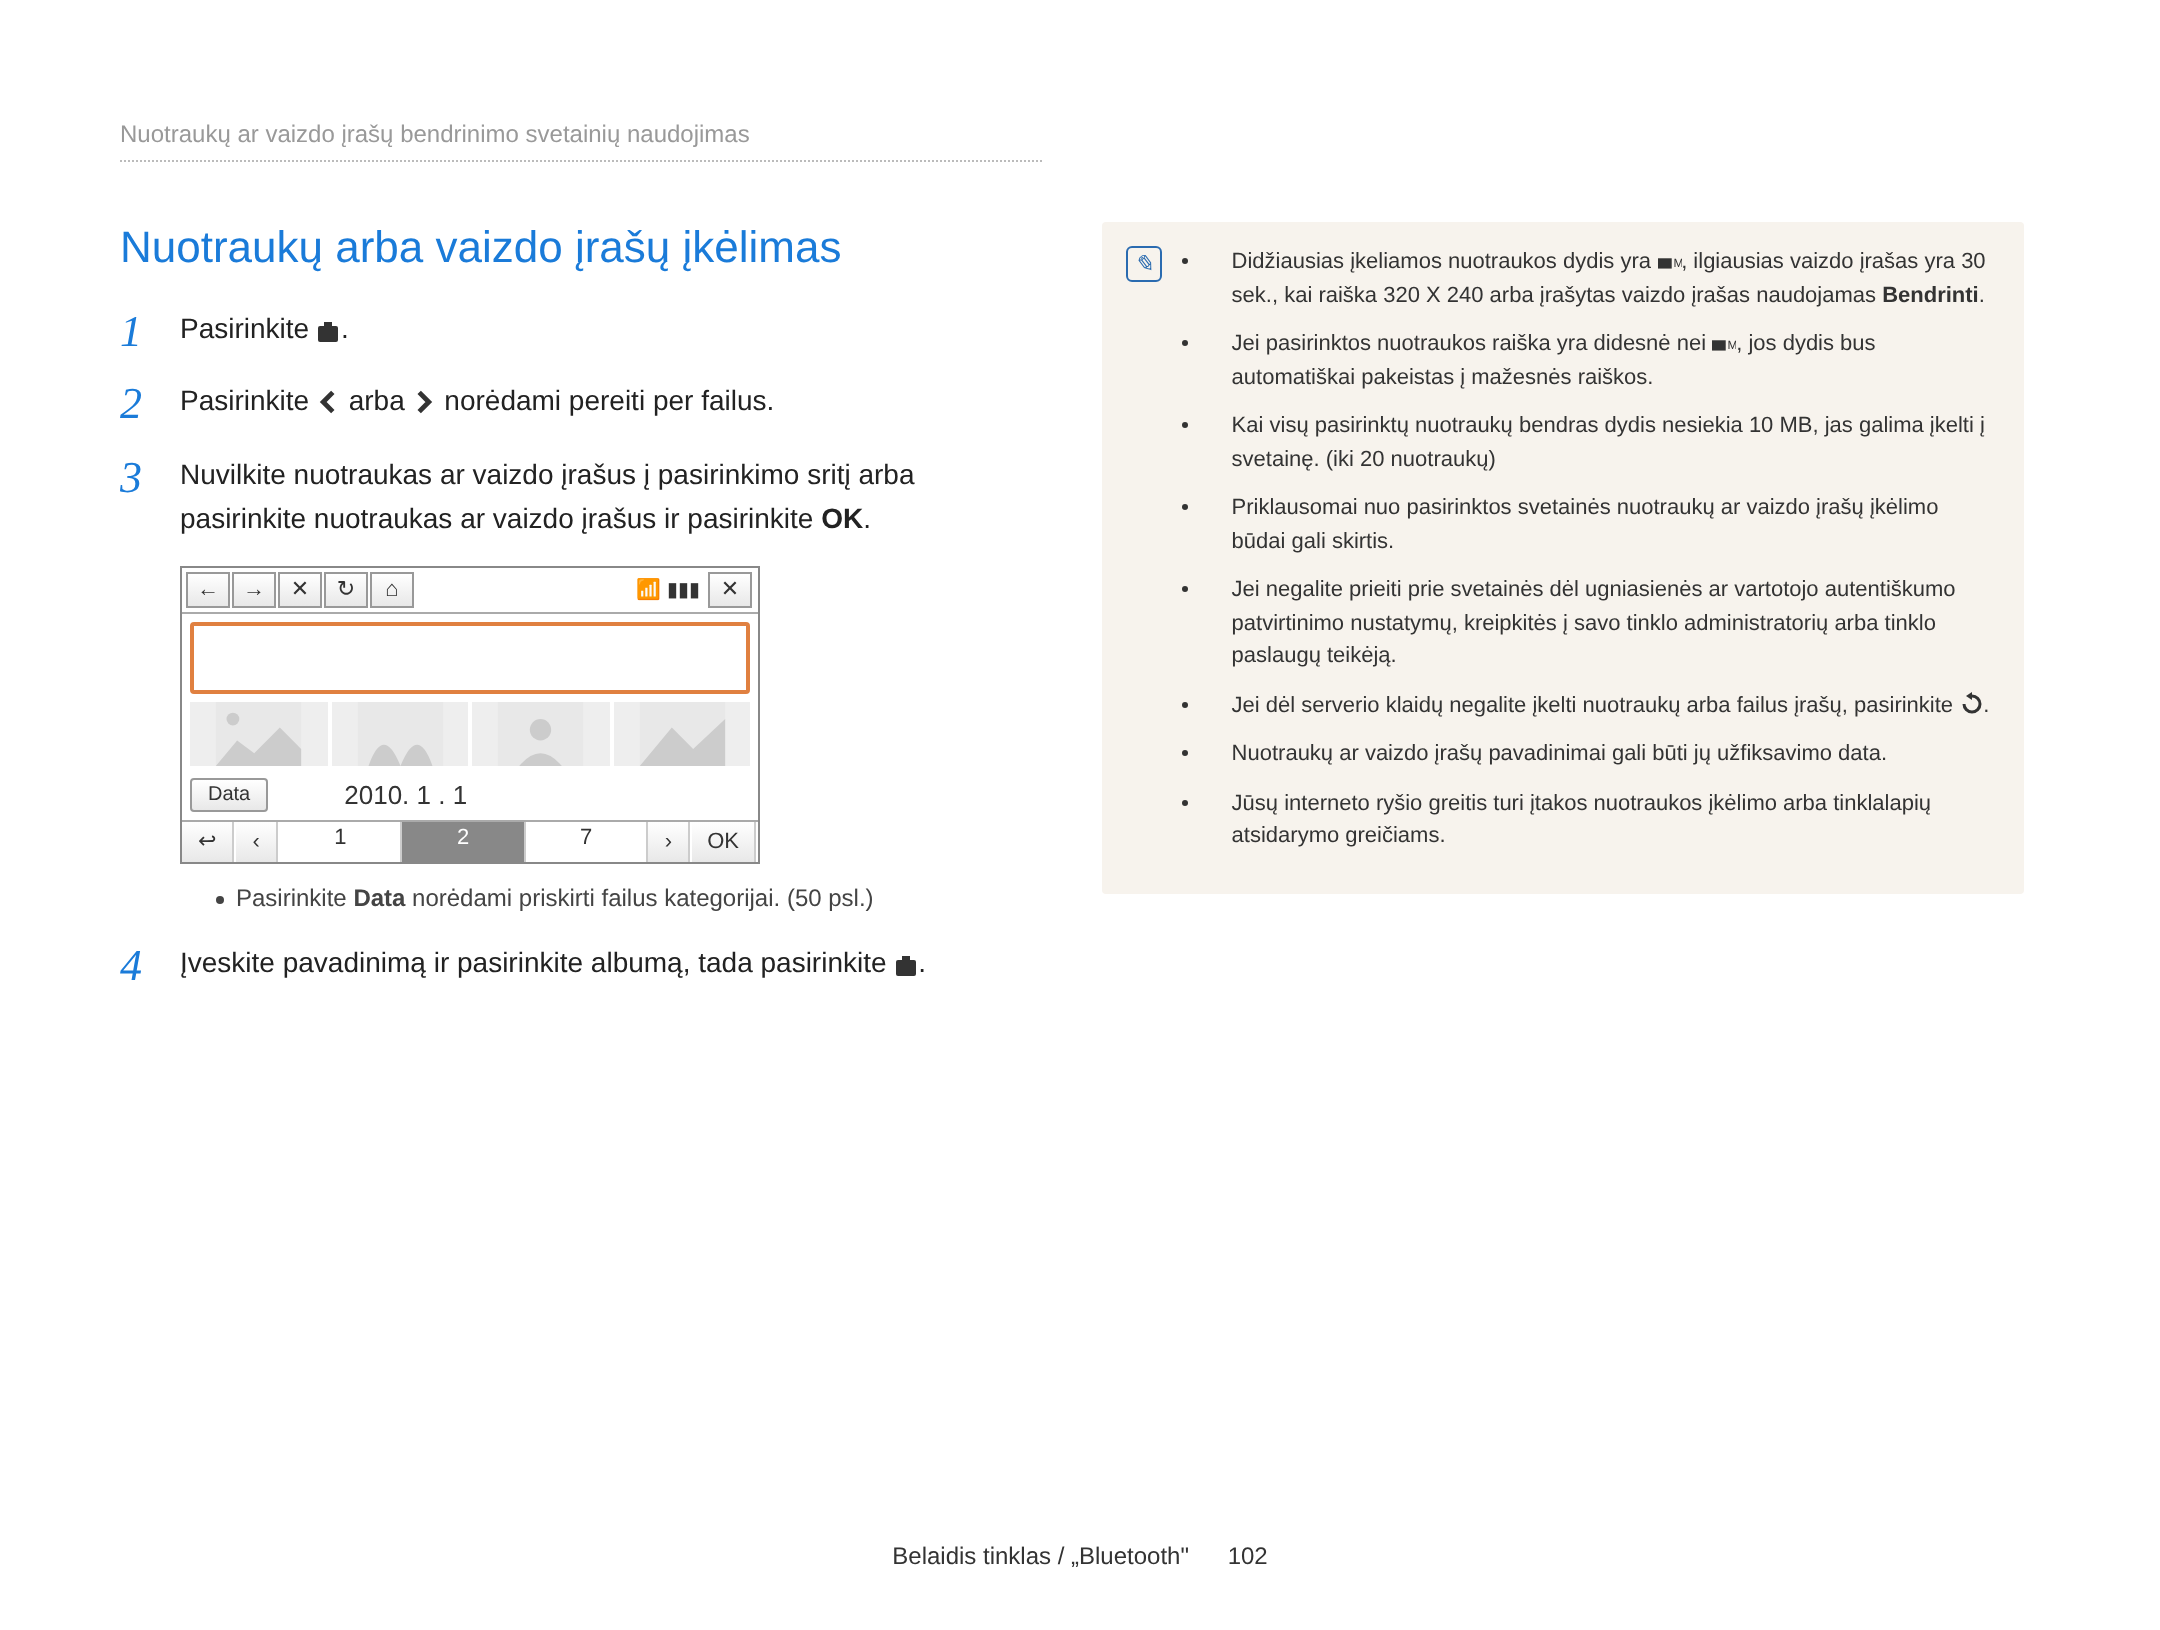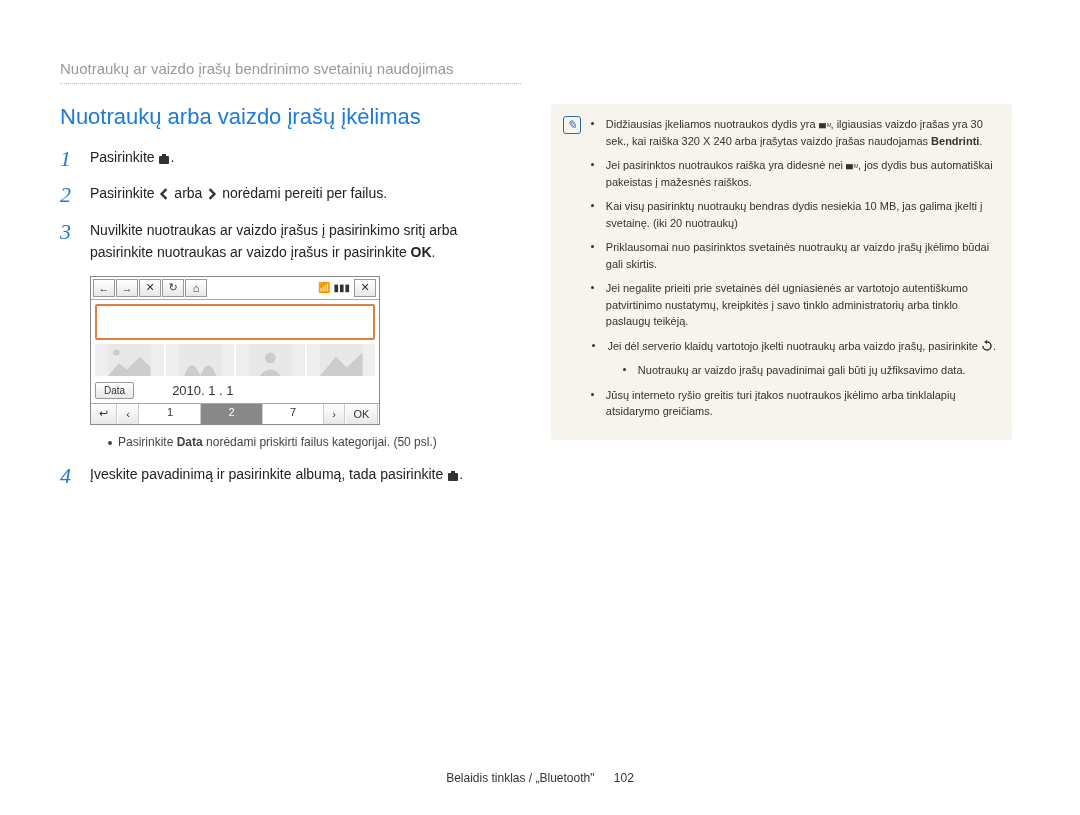--- a/index.html
+++ b/index.html
@@ -6,25 +6,25 @@
   body {
     width: 1080px;
     height: 815px;
     background: #fff;
     font-family: Arial, Helvetica, sans-serif;
     color: #333;
     position: relative;
     padding: 60px 60px 40px 60px;
   }
   .breadcrumb {
-    font-size: 15px;
+    font-size: 12px;
     color: #999;
     border-bottom: 1px dotted #bbb;
     padding-bottom: 6px;
-    margin-bottom: 20px;
+    margin-bottom: 30px;
     width: 48%;
   }
   .columns {
     display: flex;
     gap: 30px;
   }
   .left-col { width: 48%; }
   .right-col { width: 48%; }
   .heading {
     color: #1a7bd9;
@@ -156,24 +156,23 @@
     justify-content: center;
     flex-shrink: 0;
     color: #2a6bb0;
     font-style: italic;
     font-family: Georgia, serif;
     font-size: 12px;
   }
   .note-list { list-style: none; }
   .note-list li {
     display: flex;
-    gap: 12px;
+    gap: 22px;
     margin-bottom: 8px;
     line-height: 1.5;
-    justify-content: center;
   }
   .note-list .dot { width: 3px; height: 3px; background: #333; border-radius: 50%; margin-top: 6px; flex-shrink: 0;}
   .footer {
     position: absolute;
     bottom: 30px;
     left: 0;
     width: 100%;
     text-align: center;
     font-size: 12px;
     color: #333;
@@ -314,21 +313,21 @@
         <li>
             <span class="dot"></span>
             <span>Priklausomai nuo pasirinktos svetainės nuotraukų ar vaizdo įrašų įkėlimo būdai gali skirtis.</span>
           </li>
         <li>
             <span class="dot"></span>
             <span>Jei negalite prieiti prie svetainės dėl ugniasienės ar vartotojo autentiškumo patvirtinimo nustatymų, kreipkitės į savo tinklo administratorių arba tinklo paslaugų teikėją.</span>
           </li>
         <li>
             <span class="dot"></span>
-            <span><span>Jei dėl serverio klaidų vartotojo įkelti nuotraukų arba vaizdo įrašų, pasirinkite </span><span><svg class="icon-sm" viewBox="0 0 12 12">
+            <span><span>Jei dėl serverio klaidų negalite įkelti nuotraukų arba failus įrašų, pasirinkite </span><span><svg class="icon-sm" viewBox="0 0 12 12">
                   <path d="M6 2 A4 4 0 1 1 2 6" fill="none" stroke="#333" stroke-width="1.5"></path>
                   <path d="M6 0 L6 4 L3 2 Z" fill="#333"></path>
                 </svg></span><span>.</span></span>
           </li>
         <li>
             <span class="dot"></span>
             <span>Nuotraukų ar vaizdo įrašų pavadinimai gali būti jų užfiksavimo data.</span>
           </li>
         <li>
             <span class="dot"></span>

